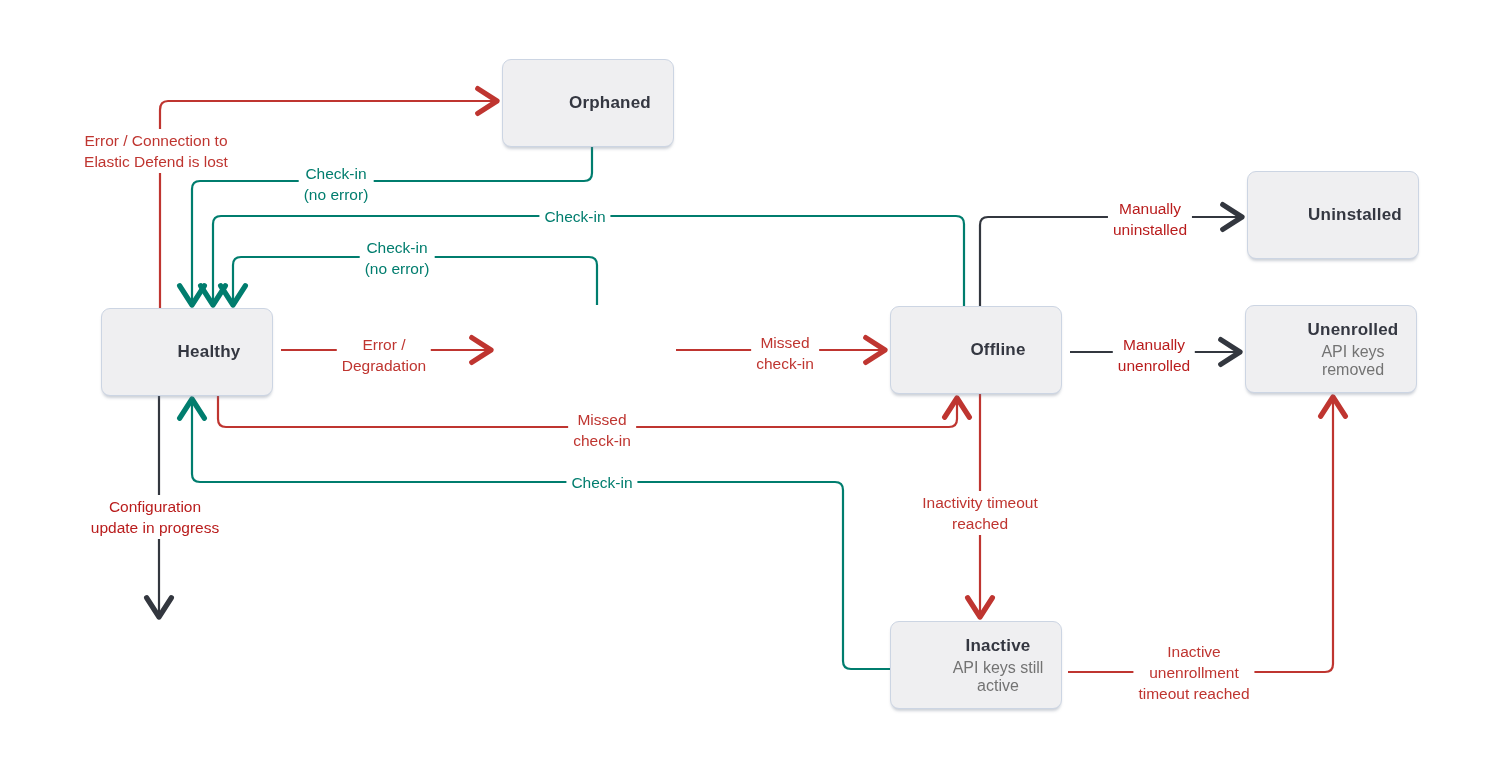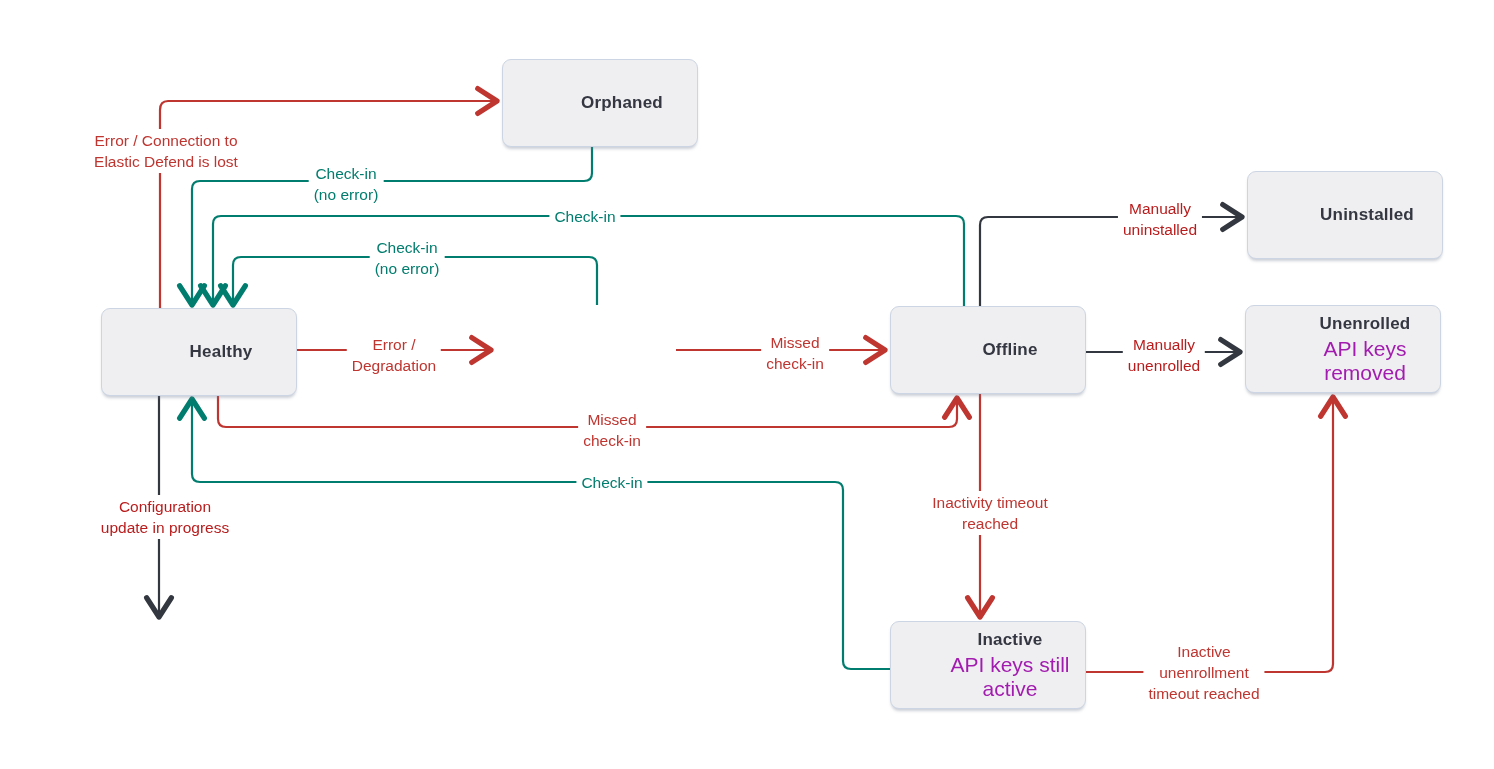--- a/index.html
+++ b/index.html
@@ -11,45 +11,44 @@
   .edge{fill:none;stroke-width:2.2px;}
   .e-red{stroke:var(--red);}
   .e-teal{stroke:var(--teal);}
   .e-black{stroke:var(--black);}
   .mk-red{stroke:var(--red);}
   .mk-teal{stroke:var(--teal);}
   .mk-black{stroke:var(--black);}
 
   
   .node{
-    position:absolute;width:196px;height:88px;box-sizing:border-box;
+    position:absolute;width:172px;height:88px;box-sizing:border-box;
     background:var(--node-fill);
     border:1.5px solid var(--node-border);
     border-radius:9px;
     box-shadow:0 3px 3px -1px rgba(110,120,140,0.35);
     display:flex;flex-direction:column;align-items:center;justify-content:center;
     gap:3px;
     padding-left:44px;
   }
   .node-title{
     font-size:17px;font-weight:700;color:var(--node-text);
     letter-spacing:.2px;text-align:center;
   }
   .node-sub{
-    font-size:21px;font-weight:400;color:#a21caf;text-align:center;
+    font-size:16px;font-weight:400;color:#737373;text-align:center;
   }
   .node-sub:empty{display:none;}
 
   
   .elabel{
     position:absolute;transform:translate(-50%,-50%);
     background:#ffffff;padding:1px 5px;
     font-size:15.5px;line-height:21px;text-align:center;
     white-space:pre-line;
-    margin-left:10px;
   }
   .t-red{color:var(--red);}
   .t-teal{color:var(--teal);}
   .t-black{color:#b91c1c;}
 </style>
 </head>
 <body>
 
 <div id="canvas">
 

